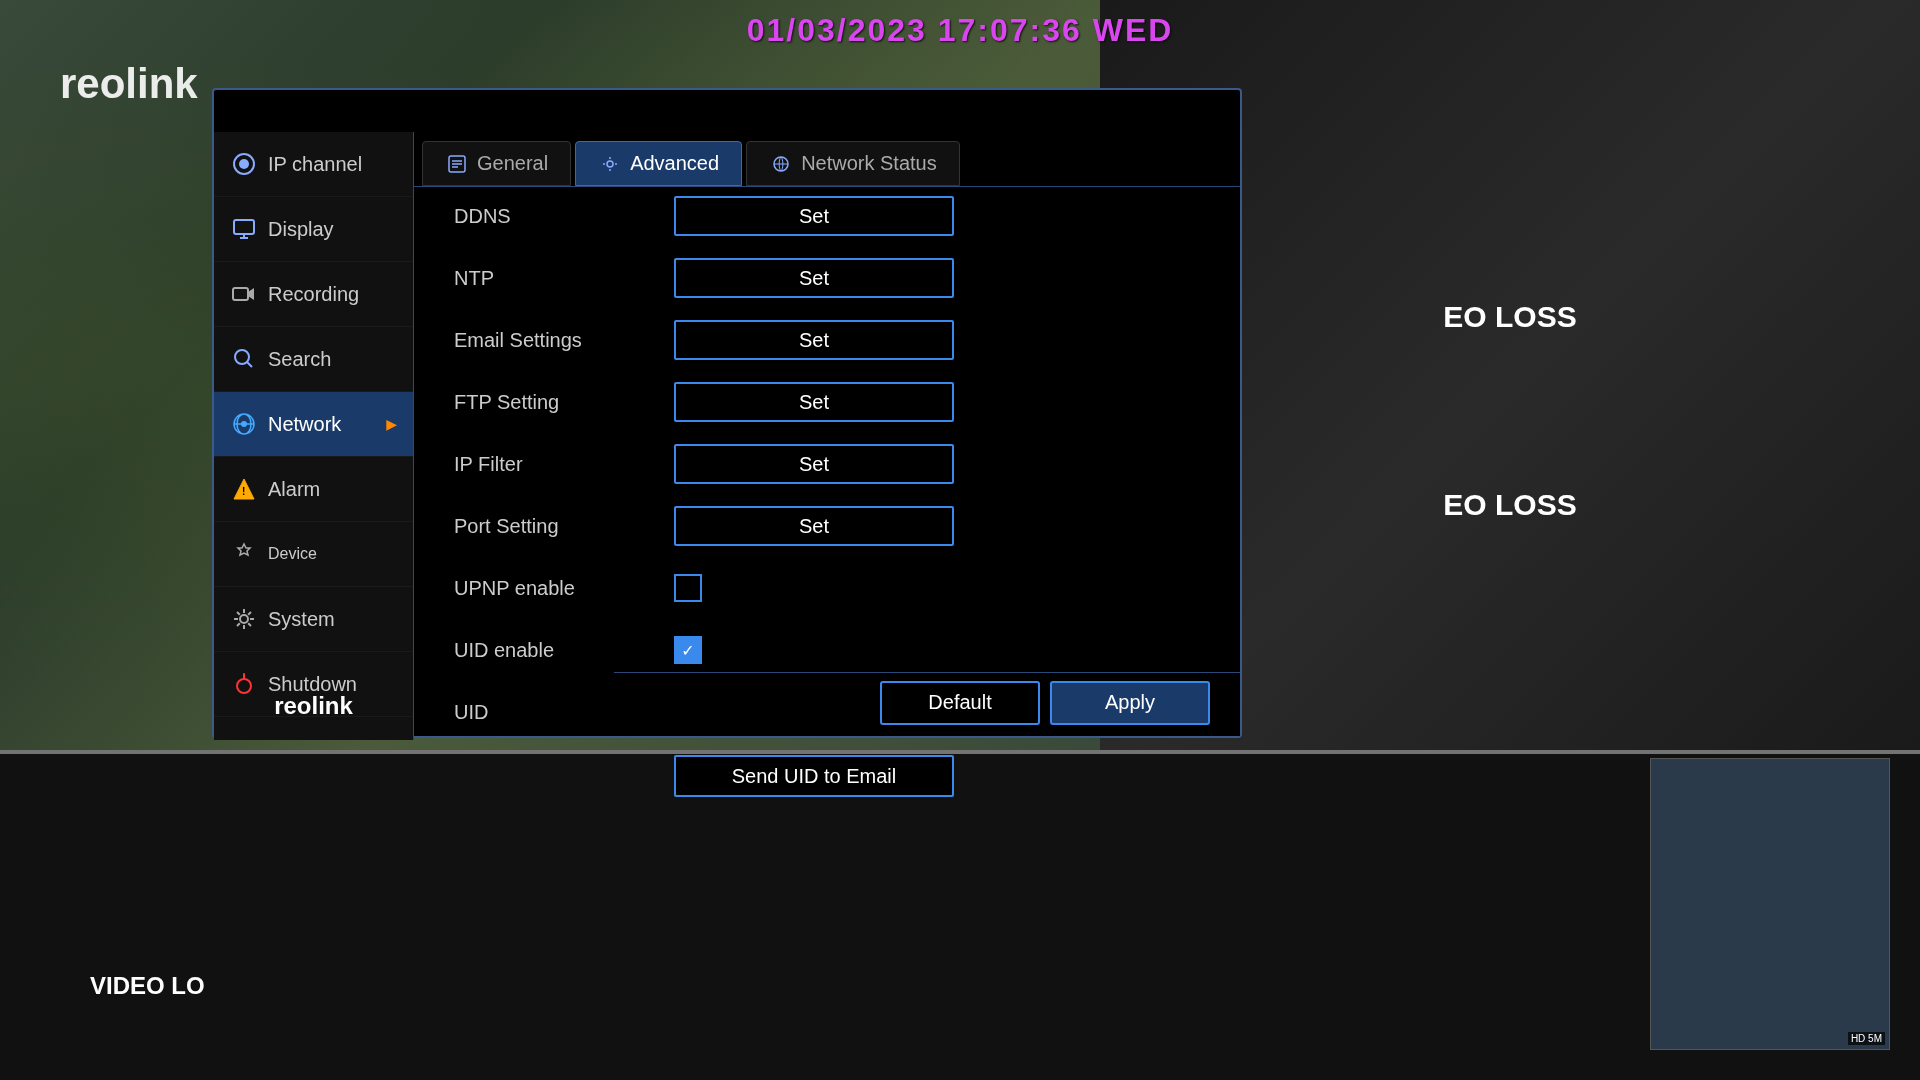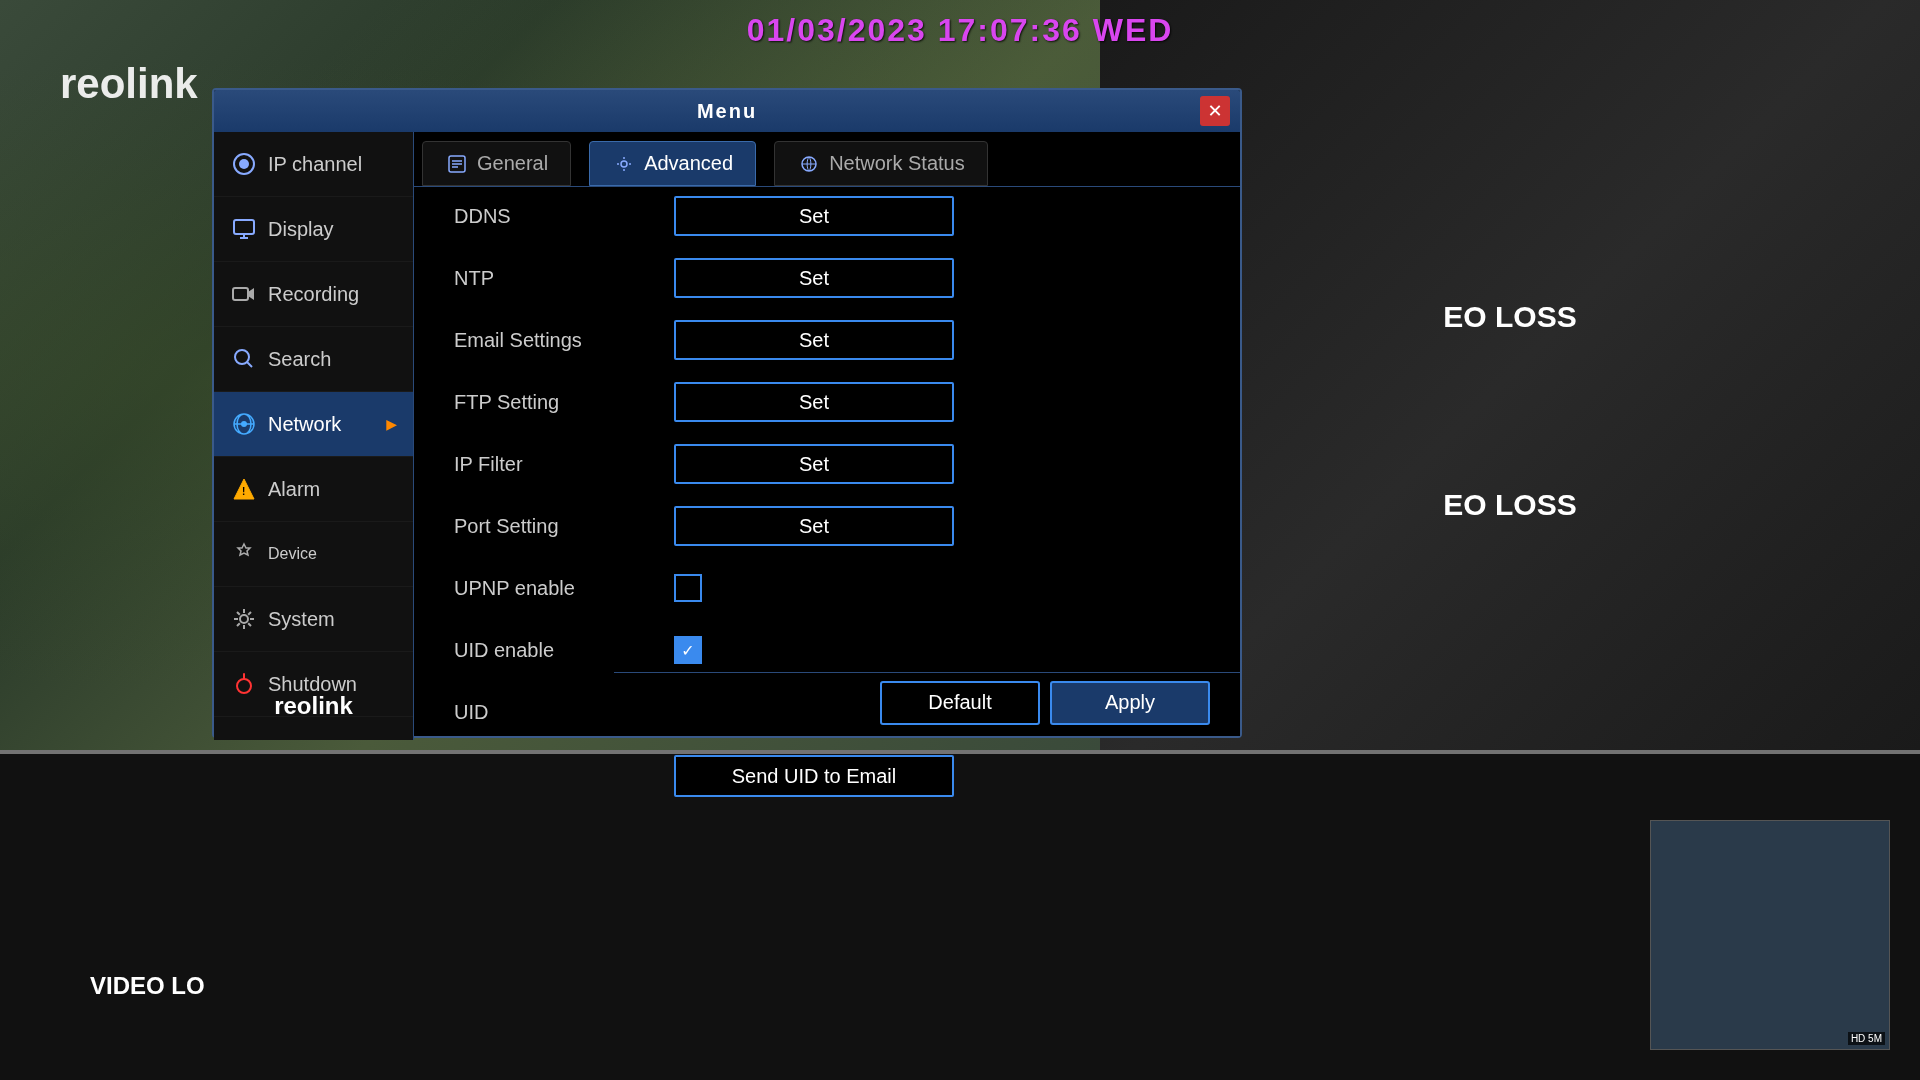--- a/index.html
+++ b/index.html
@@ -325,31 +325,27 @@
   </div>
 
   <div class="logo-topleft">reolink</div>
 
   <div class="timestamp">01/03/2023  17:07:36  WED</div>
 
   <div style="position:absolute;bottom:0;left:0;width:1920px;height:330px;background:#111;display:flex;border-top:4px solid #737373;">
     <div style="position:absolute;bottom:80px;left:90px;color:white;font-size:24px;font-weight:bold;">VIDEO LO</div>
   </div>
 
-  <div style="position:absolute;bottom:30px;right:30px;width:240px;height:230px;background:#2a3a4a;border:1px solid #555;margin-left:22px;">
+  <div style="position:absolute;bottom:30px;right:30px;width:240px;height:292px;background:#2a3a4a;border:1px solid #555;margin-left:22px;">
     <div style="position:absolute;bottom:4px;right:4px;background:rgba(0,0,0,0.7);color:white;font-size:10px;padding:1px 3px;">HD 5M</div>
   </div>
 </div>
 
 <div class="dialog">
 
-  <div class="dialog-title-bar">
-    <span class="dialog-title">Menu</span>
-    <button class="dialog-close">✕</button>
-  </div>
 
   <div class="sidebar">
     <div id="sidebar-items-container">
         <div class="sidebar-item">
           <span class="sidebar-icon">
             <svg width="24" height="24" viewBox="0 0 24 24" fill="none">
               <circle cx="12" cy="12" r="10" stroke="#8af" stroke-width="2"></circle>
               <circle cx="12" cy="12" r="5" fill="#8af"></circle>
             </svg>
           </span>
@@ -427,21 +423,21 @@
           </span>
           <span style="font-size: 20px;">Shutdown</span>
         </div>
       </div>
     <div class="reolink-brand">reolink</div>
   </div>
 
   <div class="main-content">
 
     <div class="tabs">
-      <div id="tabs-container" style="display:flex;align-items:flex-end;padding:8px 8px 0 8px;gap:14px;">
+      <div id="tabs-container" style="display:flex;align-items:flex-end;padding:8px 8px 0 8px;gap:0;">
           <div class="tab">
             <span class="tab-icon">
               <svg width="20" height="20" viewBox="0 0 20 20" fill="none">
                 <rect x="2" y="2" width="16" height="16" rx="2" stroke="#8af" stroke-width="1.5"></rect>
                 <path d="M5 7h10M5 10h10M5 13h6" stroke="#8af" stroke-width="1.5"></path>
               </svg>
             </span>
             <span>General</span>
           </div>
           <div class="tab active">

